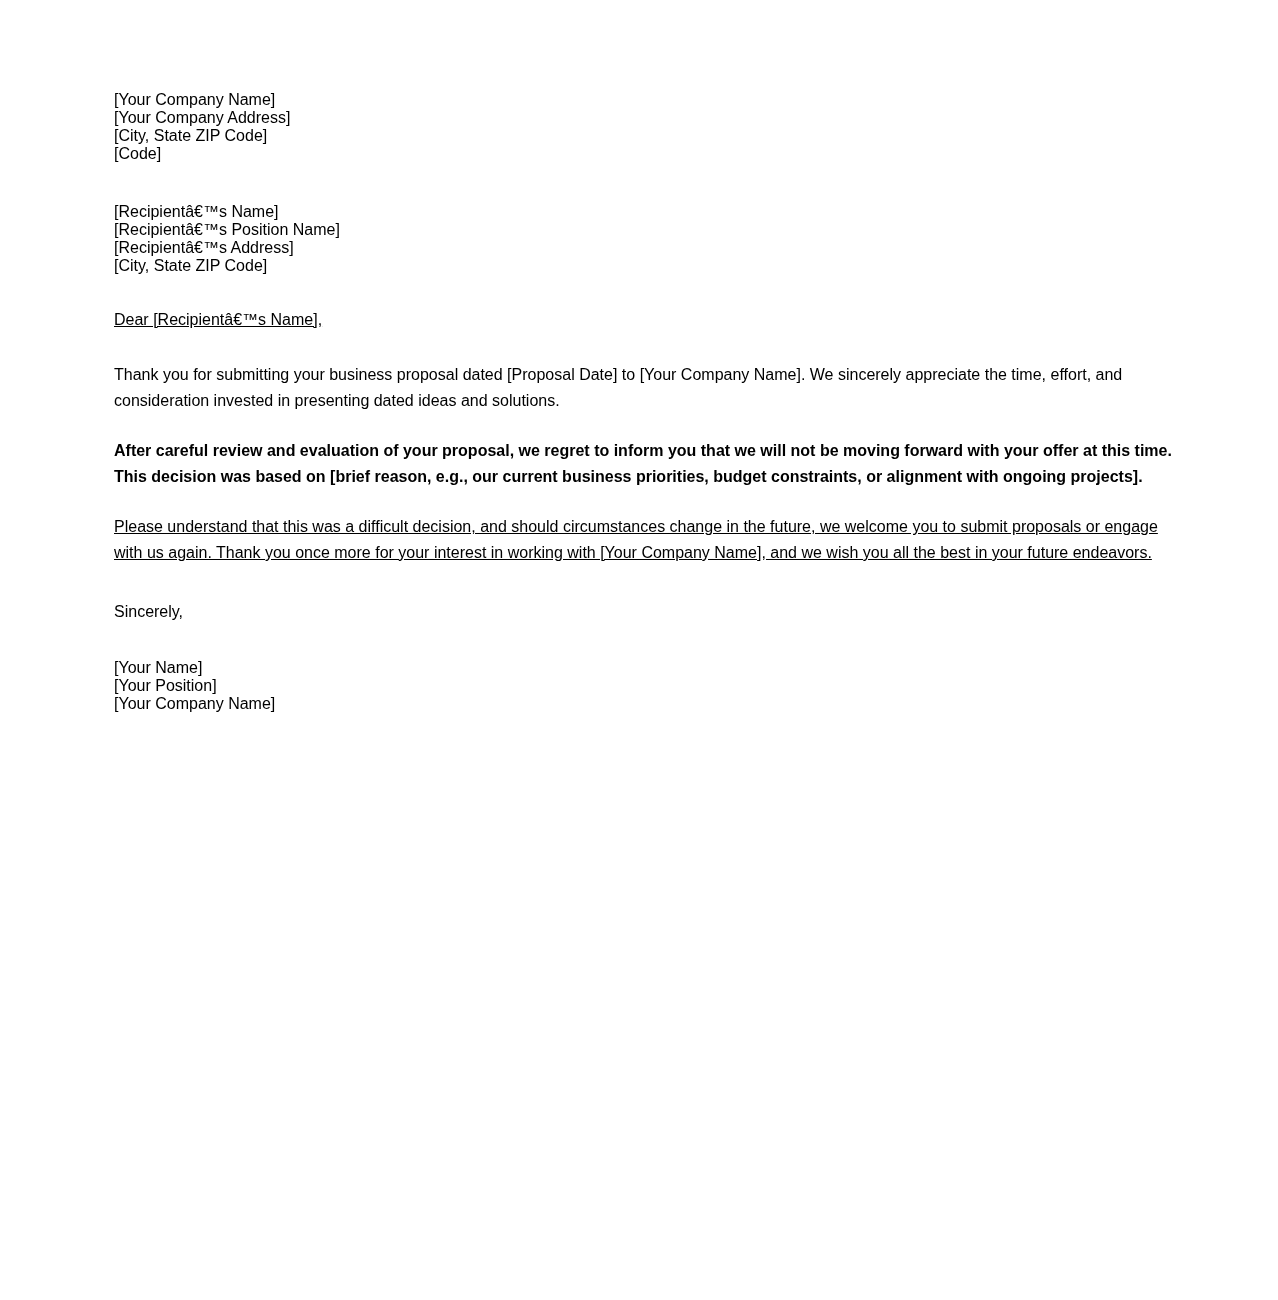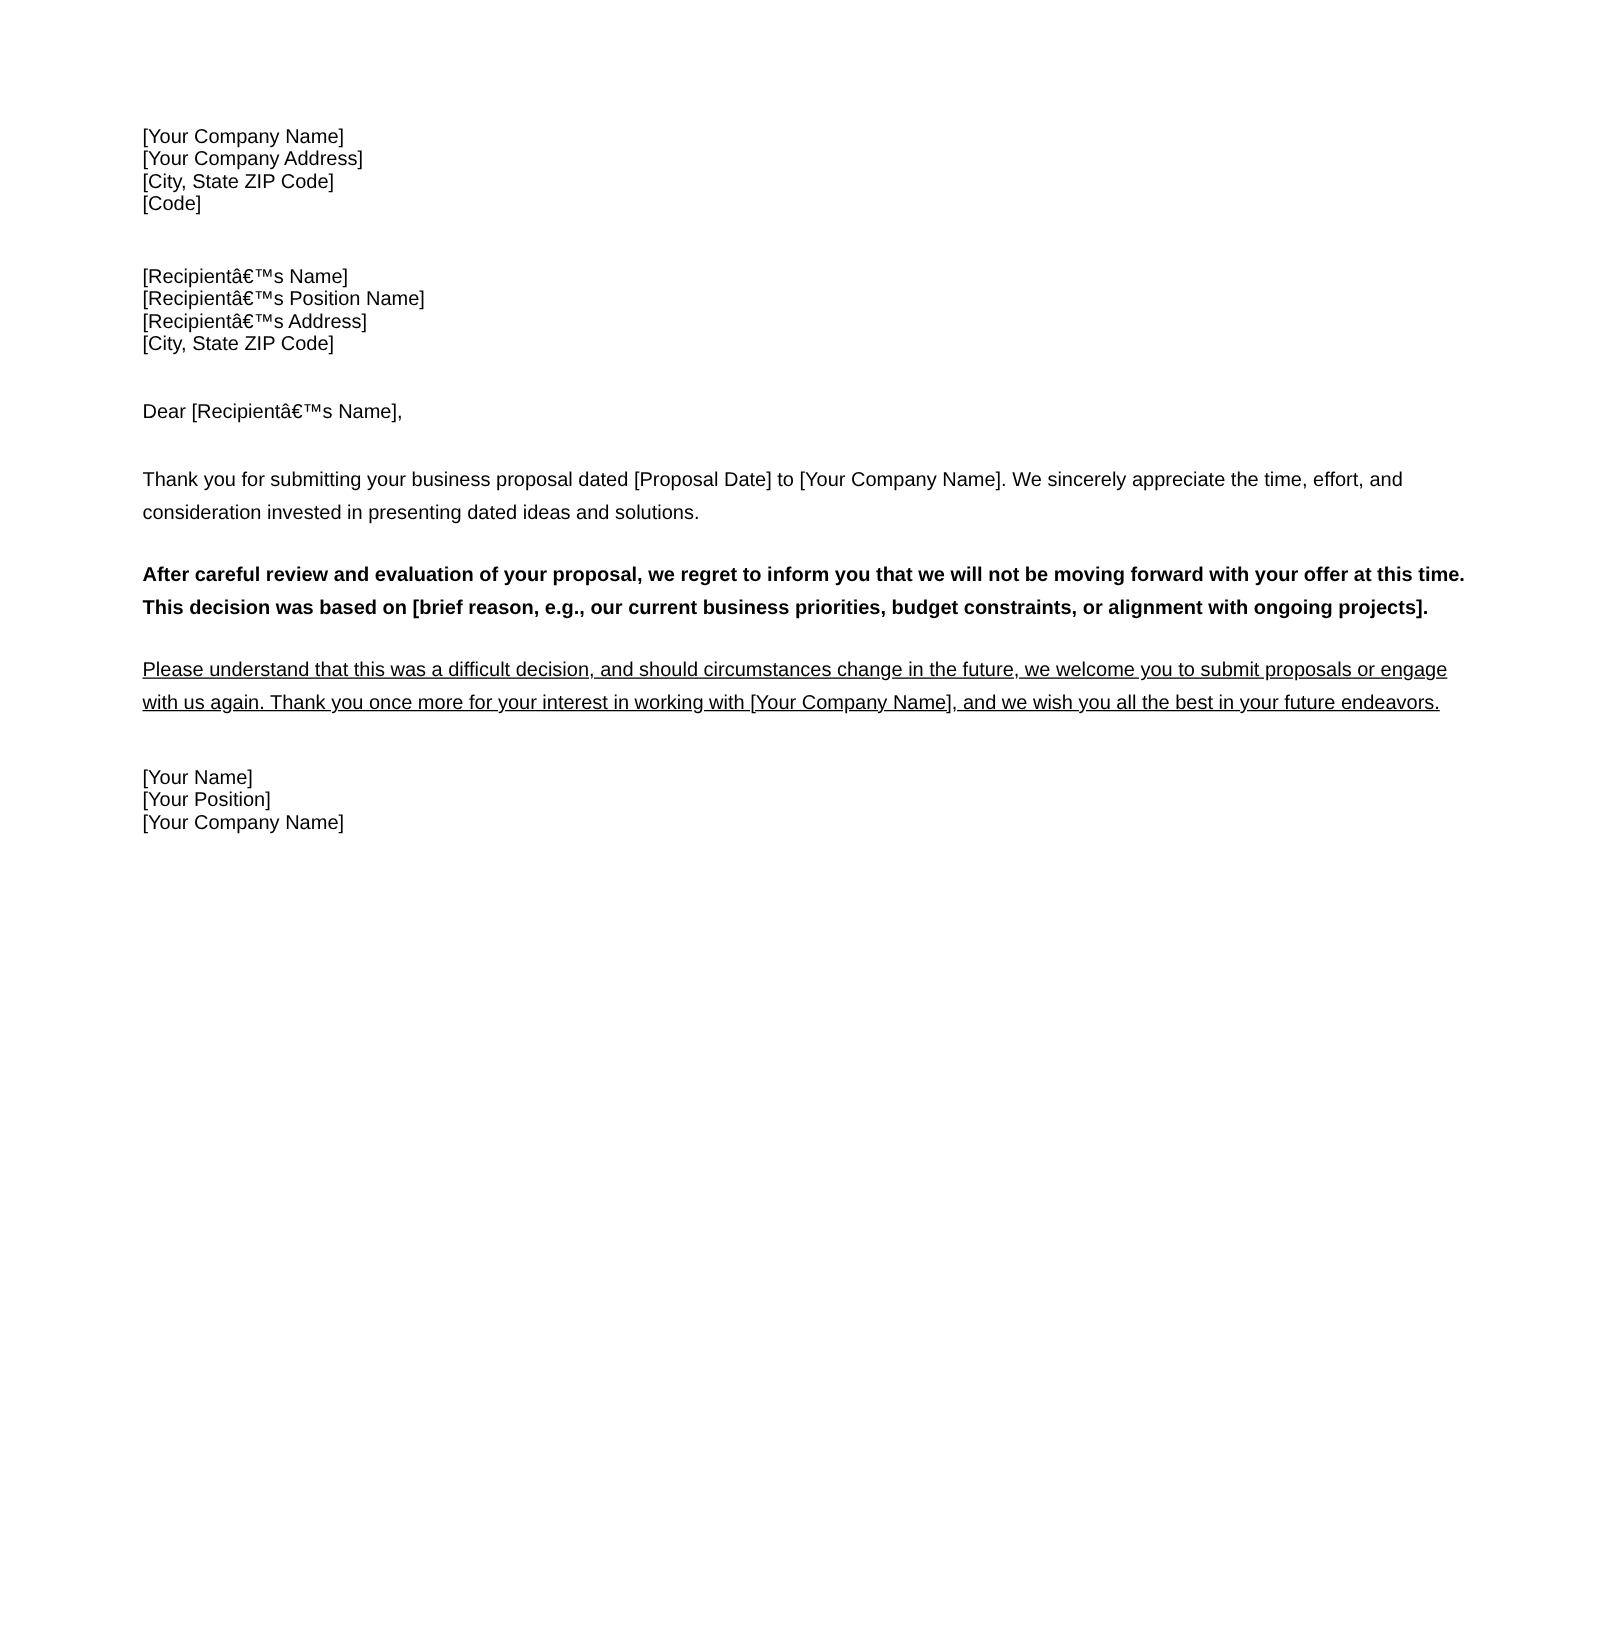--- a/index.html
+++ b/index.html
@@ -11,33 +11,34 @@
       width: 1278px;
       height: 1300px;
       position: relative;
       color: #000000;
       font-family: "Liberation Sans", sans-serif;
       font-size: 16px;
     }
     .page {
       position: absolute;
       left: 114px;
-      top: 101px;
+      top: 91px;
       width: 1060px;
     }
     .block-tight .line {
       display: block;
       line-height: 18px;
       white-space: nowrap;
     }
     .sender { margin: 0; }
     .recipient { margin-top: 40px; }
     .salutation {
       margin-top: 36px;
       line-height: 18px;
+      text-decoration: underline;
     }
     .para {
       margin: 0;
       line-height: 25.6px;
     }
     .p1 { margin-top: 33px; }
     .p2 { margin-top: 25px; font-weight: bold; }
     .p3 { margin-top: 25px; text-decoration: underline; }
     .closing {
       margin-top: 37px;
@@ -63,20 +64,21 @@
     <span class="line">[Recipientâ€™s Address]</span>
     <span class="line">[City, State ZIP Code]</span>
   </div>
 
   <div class="salutation">Dear [Recipientâ€™s Name],</div>
 
   <p class="para p1">Thank you for submitting your business proposal dated [Proposal Date] to [Your Company Name]. We sincerely appreciate the time, effort, and consideration invested in presenting dated ideas and solutions.</p>
   <p class="para p2">After careful review and evaluation of your proposal, we regret to inform you that we will not be moving forward with your offer at this time. This decision was based on [brief reason, e.g., our current business priorities, budget constraints, or alignment with ongoing projects].</p>
   <p class="para p3">Please understand that this was a difficult decision, and should circumstances change in the future, we welcome you to submit proposals or engage with us again. Thank you once more for your interest in working with [Your Company Name], and we wish you all the best in your future endeavors.</p>
 
+  <div class="closing">Sincerely,</div>
 
   <div class="block-tight signature">
     <span class="line">[Your Name]</span>
     <span class="line">[Your Position]</span>
     <span class="line">[Your Company Name]</span>
   </div>
 
 </div>
 
 </body></html>

